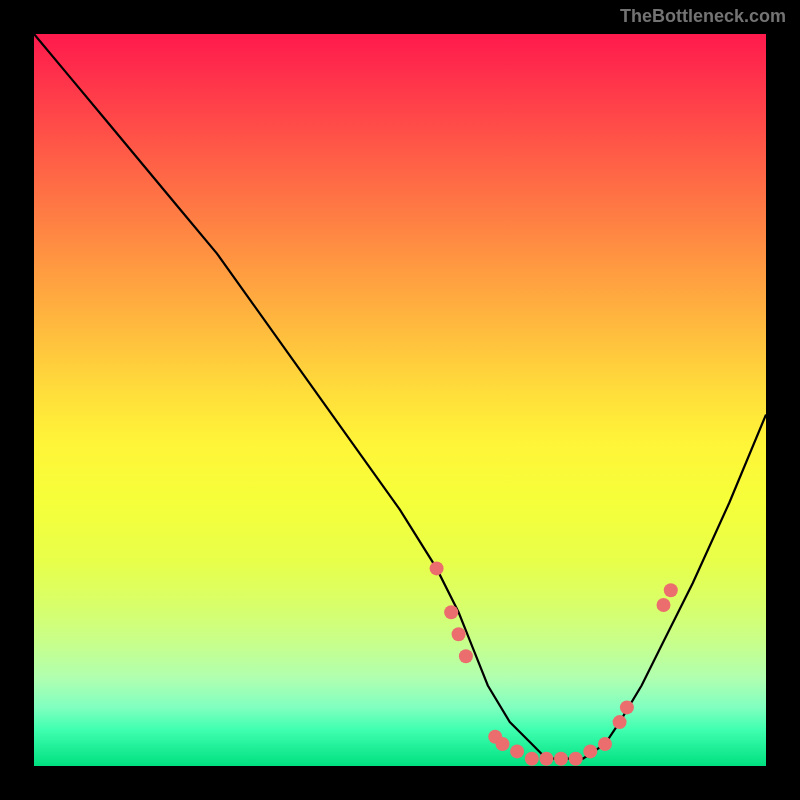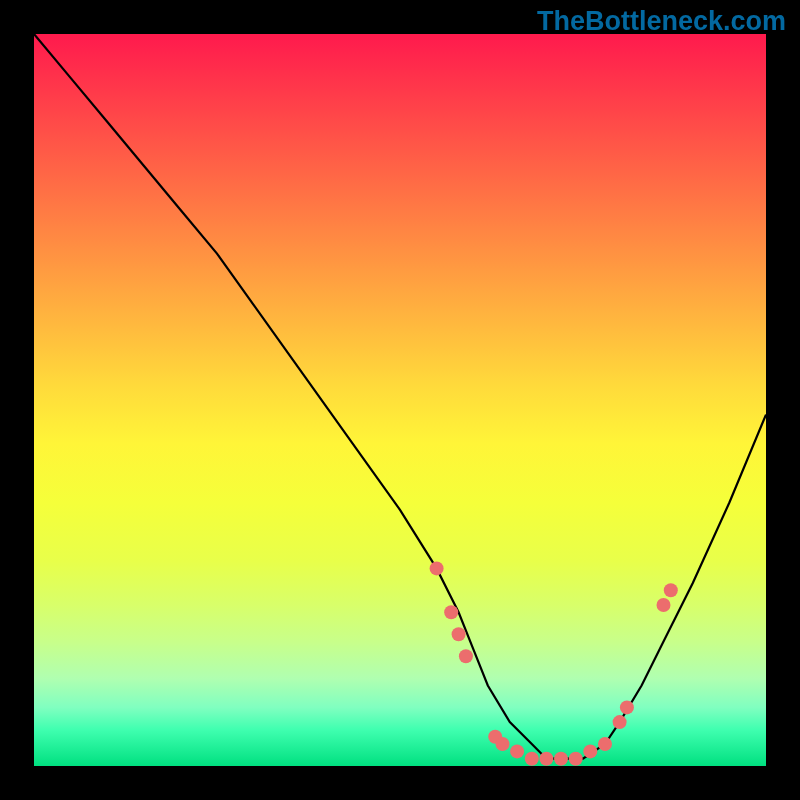--- a/index.html
+++ b/index.html
@@ -14,22 +14,22 @@
   .container {
     position: relative;
     width: 800px;
     height: 800px;
     background: #000;
   }
   .watermark {
     position: absolute;
     top: 6px;
     right: 14px;
-    color: #0369a1;
-    font-size: 27px;
+    color: #737373;
+    font-size: 18px;
     font-weight: bold;
     z-index: 10;
   }
   .plot-area {
     position: absolute;
     left: 34px;
     top: 34px;
     width: 732px;
     height: 732px;
     background: linear-gradient(to bottom,

